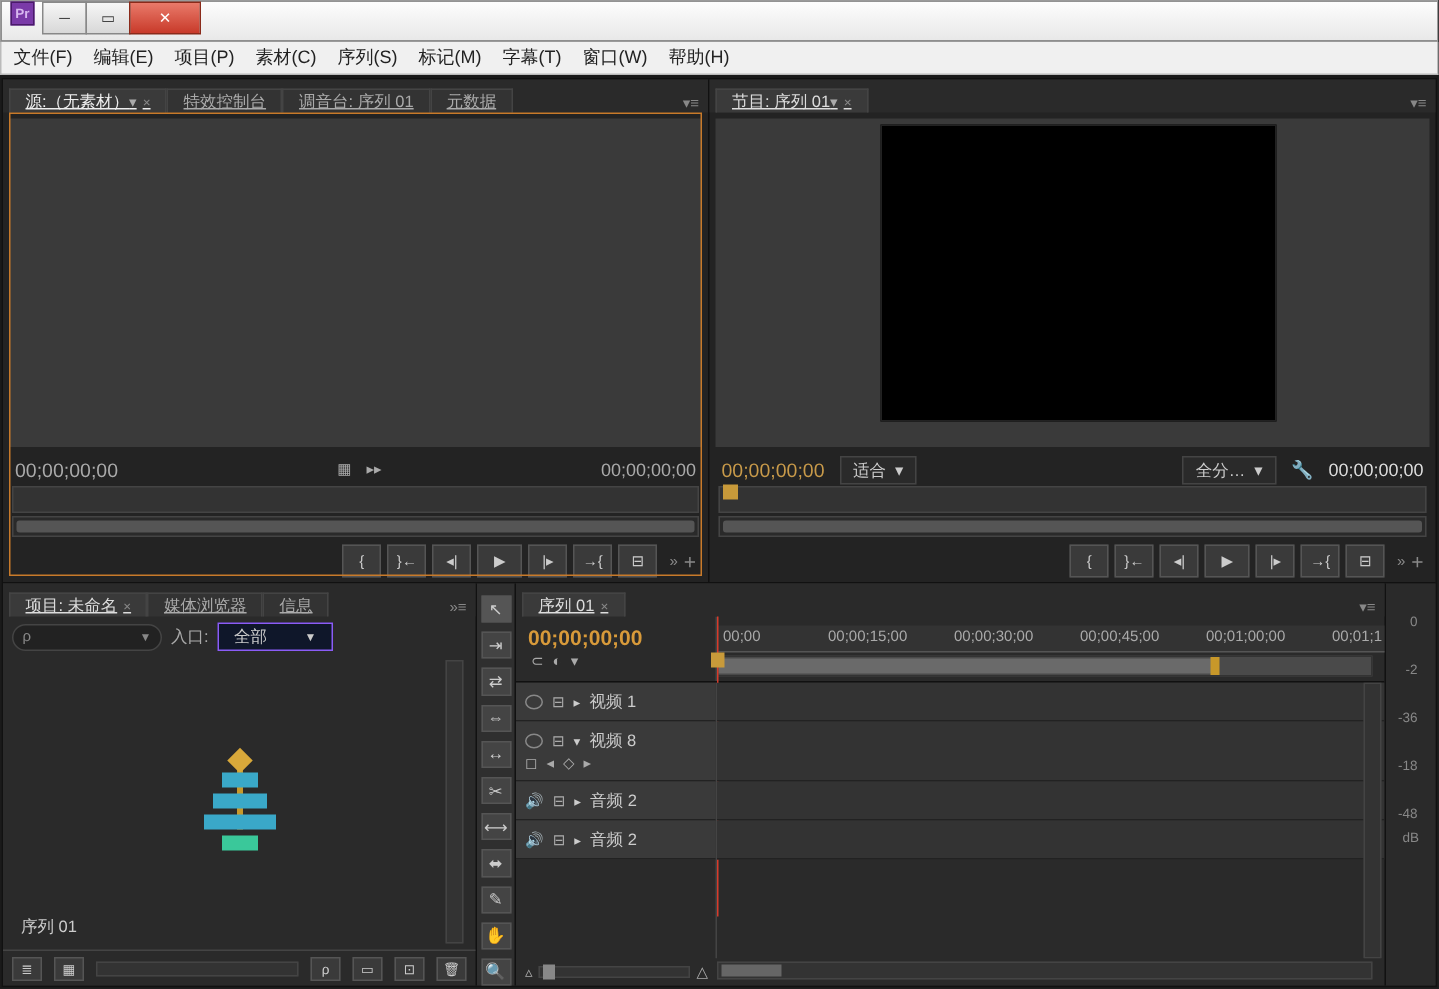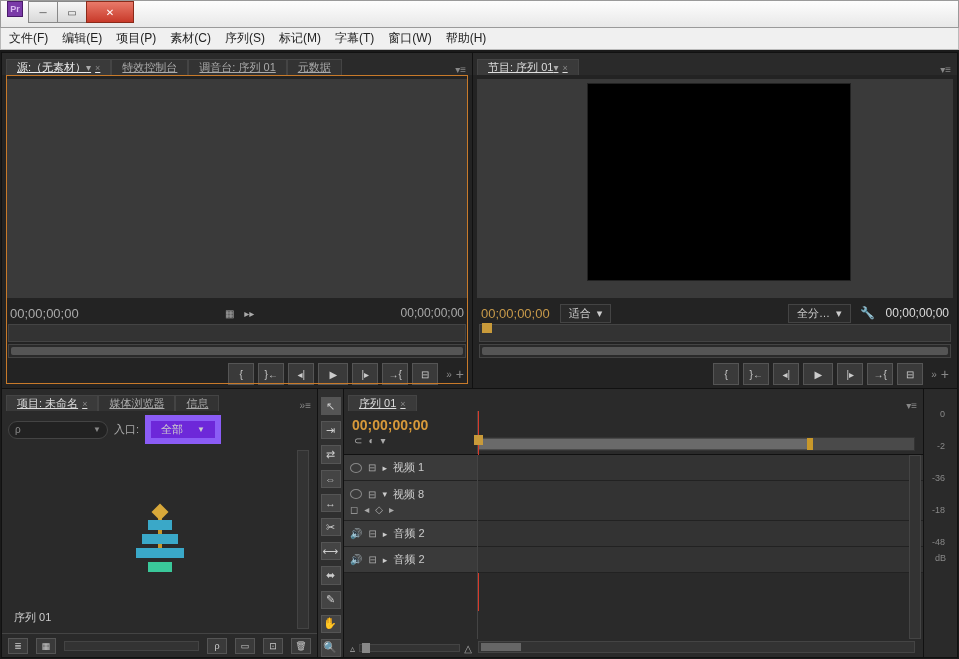--- a/index.html
+++ b/index.html
@@ -65,21 +65,21 @@
 
 
 .proj-body { flex:1; padding:4px 6px; font-size:11px; color:#ccc; display:flex; flex-direction:column; }
 .proj-header { display:flex; align-items:center; gap:6px; margin-bottom:4px; }
 .folder-icon { width:14px; height:11px; background:#8a7a4a; border-radius:1px; }
 .proj-name { flex:1; }
 .item-count { color:#aaa; }
 .proj-search-row { display:flex; align-items:center; gap:6px; margin-bottom:6px; }
 .search-box { flex:0 0 100px; height:18px; background:#222; border:1px solid #444; border-radius:9px; display:flex; align-items:center; padding:0 6px; color:#888; font-size:10px; }
 .entry-label { color:#aaa; }
-.entry-drop { background:#6d28d9; border:6px solid #8b5cf6; padding:1px 10px; color:#ccc; display:flex; align-items:center; gap:14px; }
+.entry-drop { background:#0f172a; border:1px solid #8b5cf6; padding:1px 10px; color:#ccc; display:flex; align-items:center; gap:25px; }
 .proj-thumb-area { flex:1; display:flex; align-items:center; justify-content:center; position:relative; }
 .seq-icon { width:60px; height:60px; position:relative; }
 .seq-stem { position:absolute; left:28px; top:0; width:4px; height:48px; background:#c8982a; }
 .seq-bar { position:absolute; height:10px; background:#3aa8c8; }
 .proj-item-label { position:absolute; left:6px; bottom:4px; font-size:11px; color:#ccc; }
 .proj-footer { height:24px; border-top:1px solid #444; display:flex; align-items:center; gap:8px; padding:0 6px; }
 .proj-foot-btn { width:20px; height:16px; background:#3a3a3a; border:1px solid #555; display:flex; align-items:center; justify-content:center; color:#ccc; font-size:9px; }
 .proj-foot-scroll { flex:1; height:10px; background:#333; border:1px solid #444; }
 
 
@@ -306,20 +306,28 @@
       <div class="tl-header-row">
         <div class="tl-left-head">
           <div class="tl-tc">00;00;00;00</div>
           <div class="tl-icons-row">
             <span class="small-icon">⊂</span>
             <span class="small-icon">◐</span>
             <span class="small-icon">▾</span>
           </div>
         </div>
         <div class="tl-ruler-area">
+          <div class="tl-ruler">
+            <span style="left:4px">00;00</span>
+            <span style="left:74px">00;00;15;00</span>
+            <span style="left:158px">00;00;30;00</span>
+            <span style="left:242px">00;00;45;00</span>
+            <span style="left:326px">00;01;00;00</span>
+            <span style="left:410px">00;01;1</span>
+          </div>
           <div class="tl-ruler-strip">
             <div class="tl-strip-thumb"></div>
             <div class="tl-strip-end"></div>
           </div>
           <div class="tl-playhead">
               <div class="tl-playhead-head"></div>
             </div>
         </div>
       </div>
       <div class="tl-tracks">

